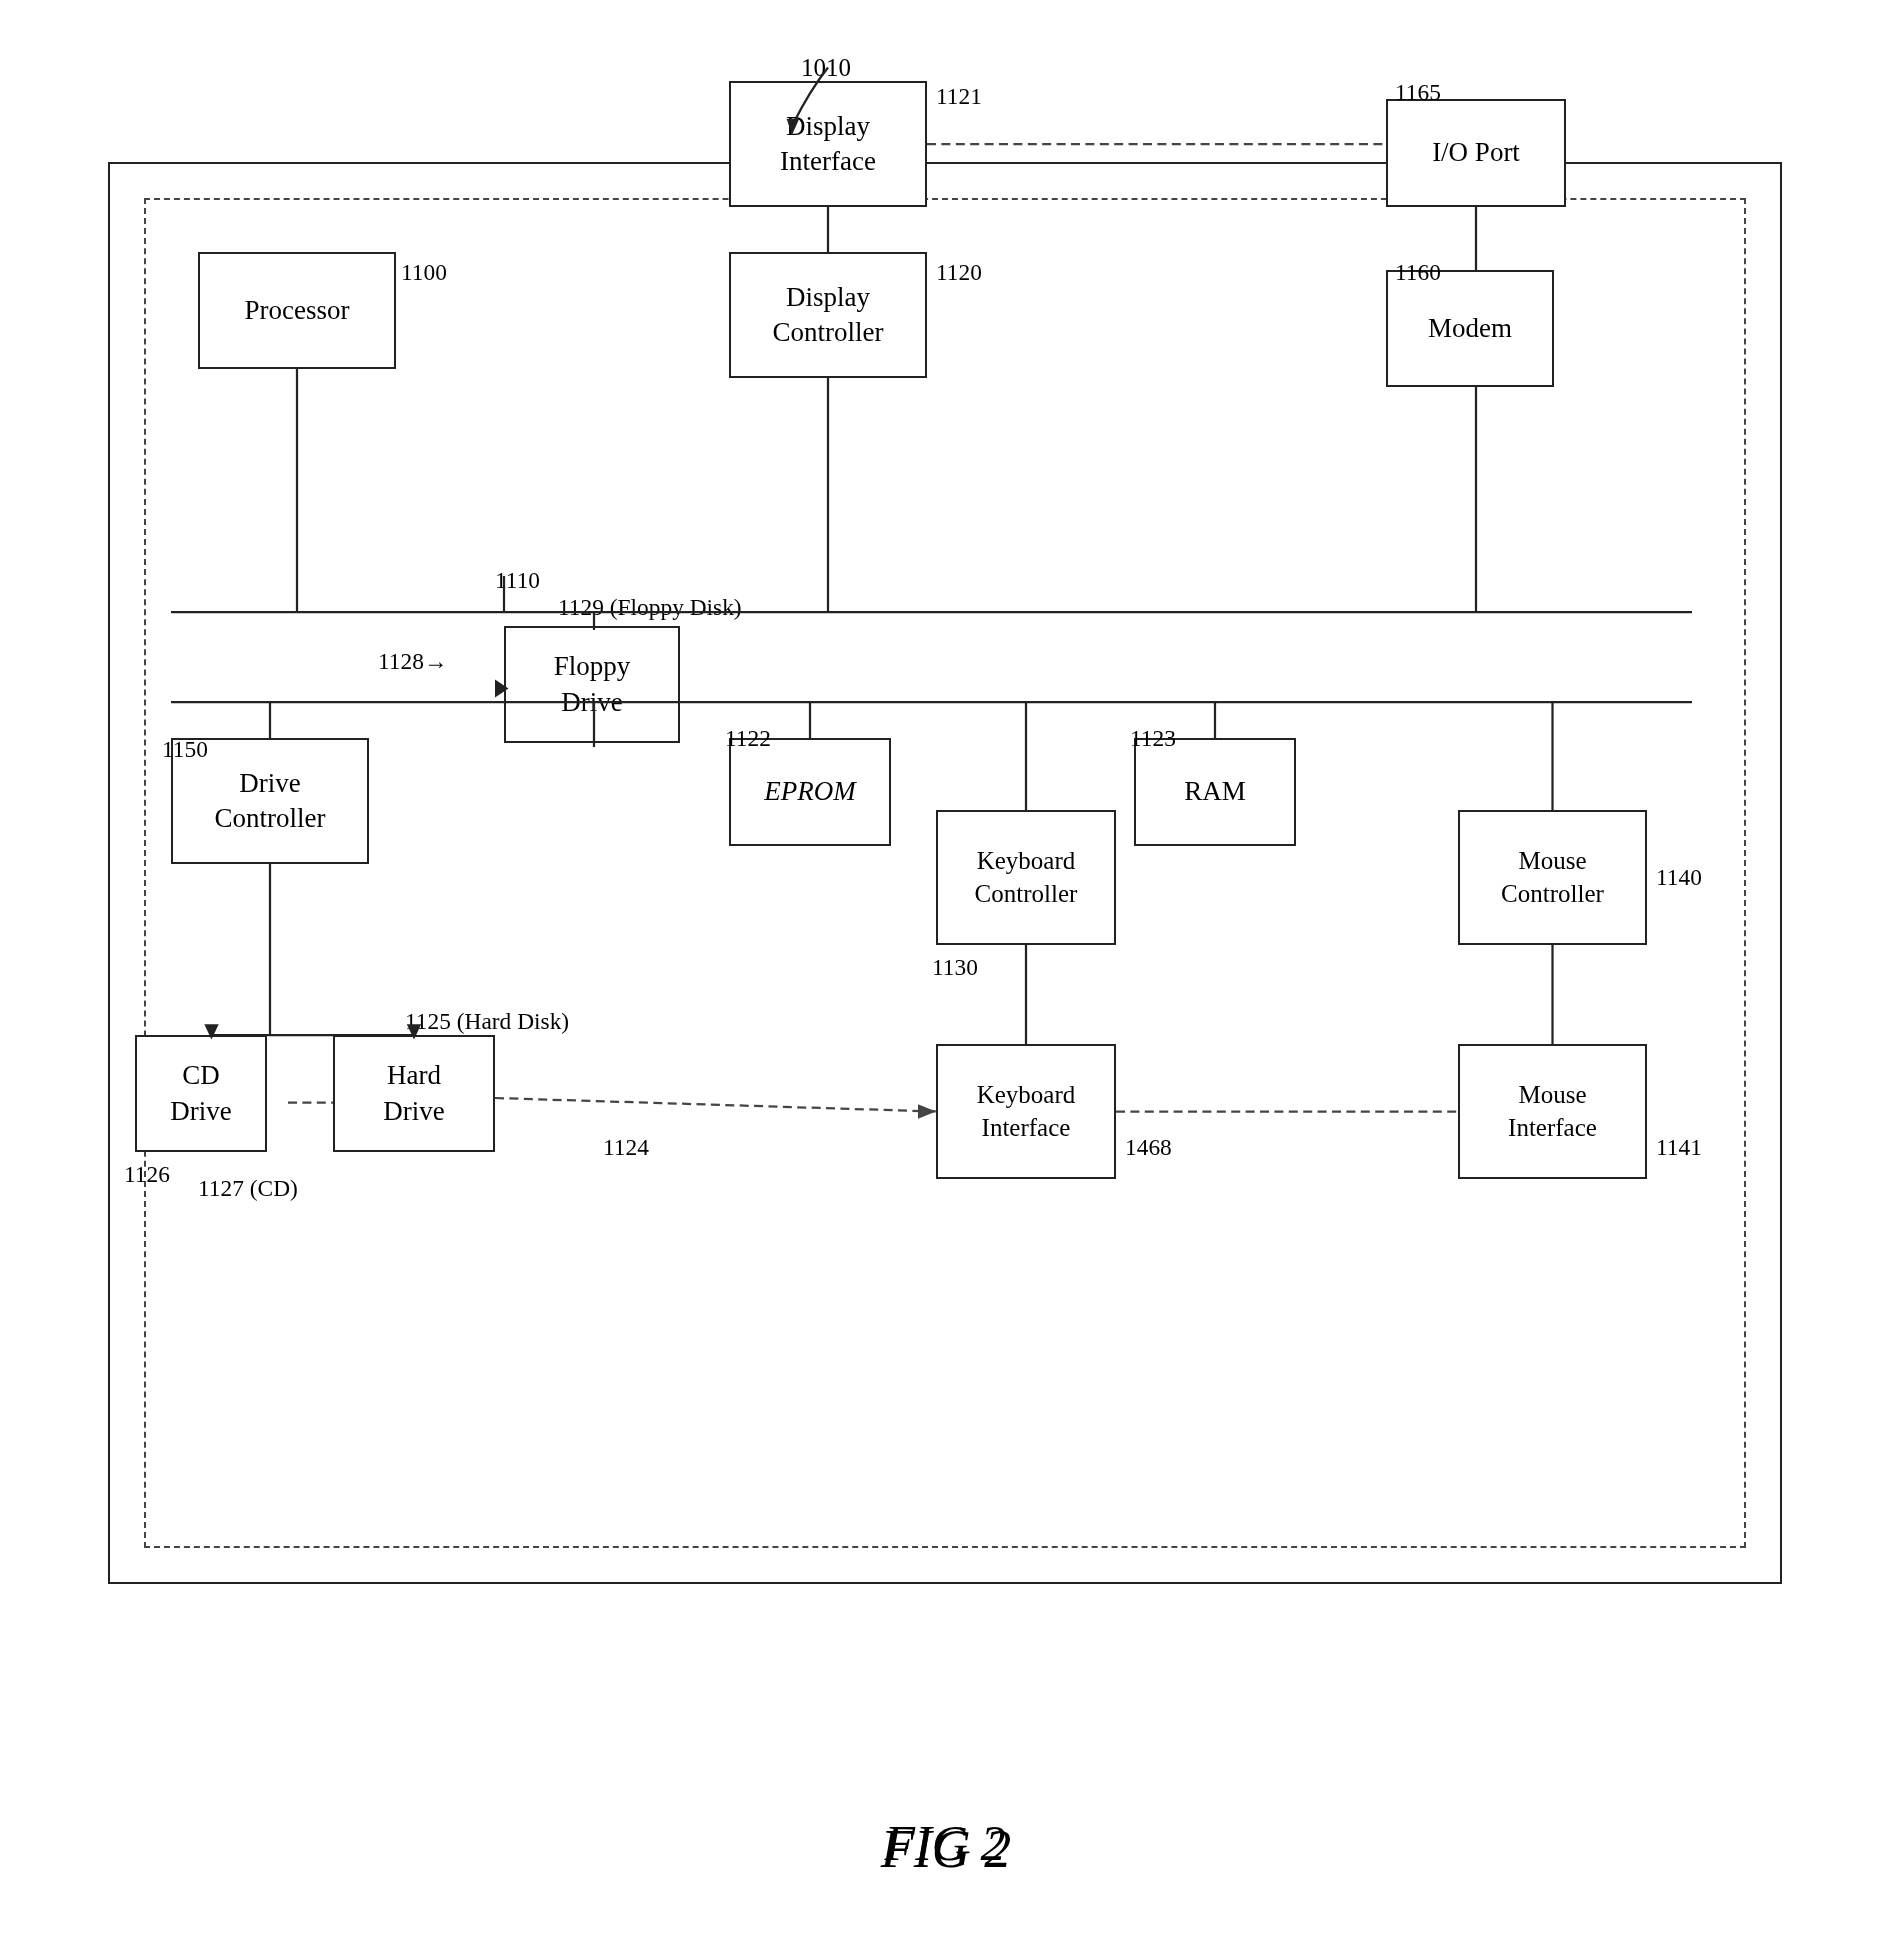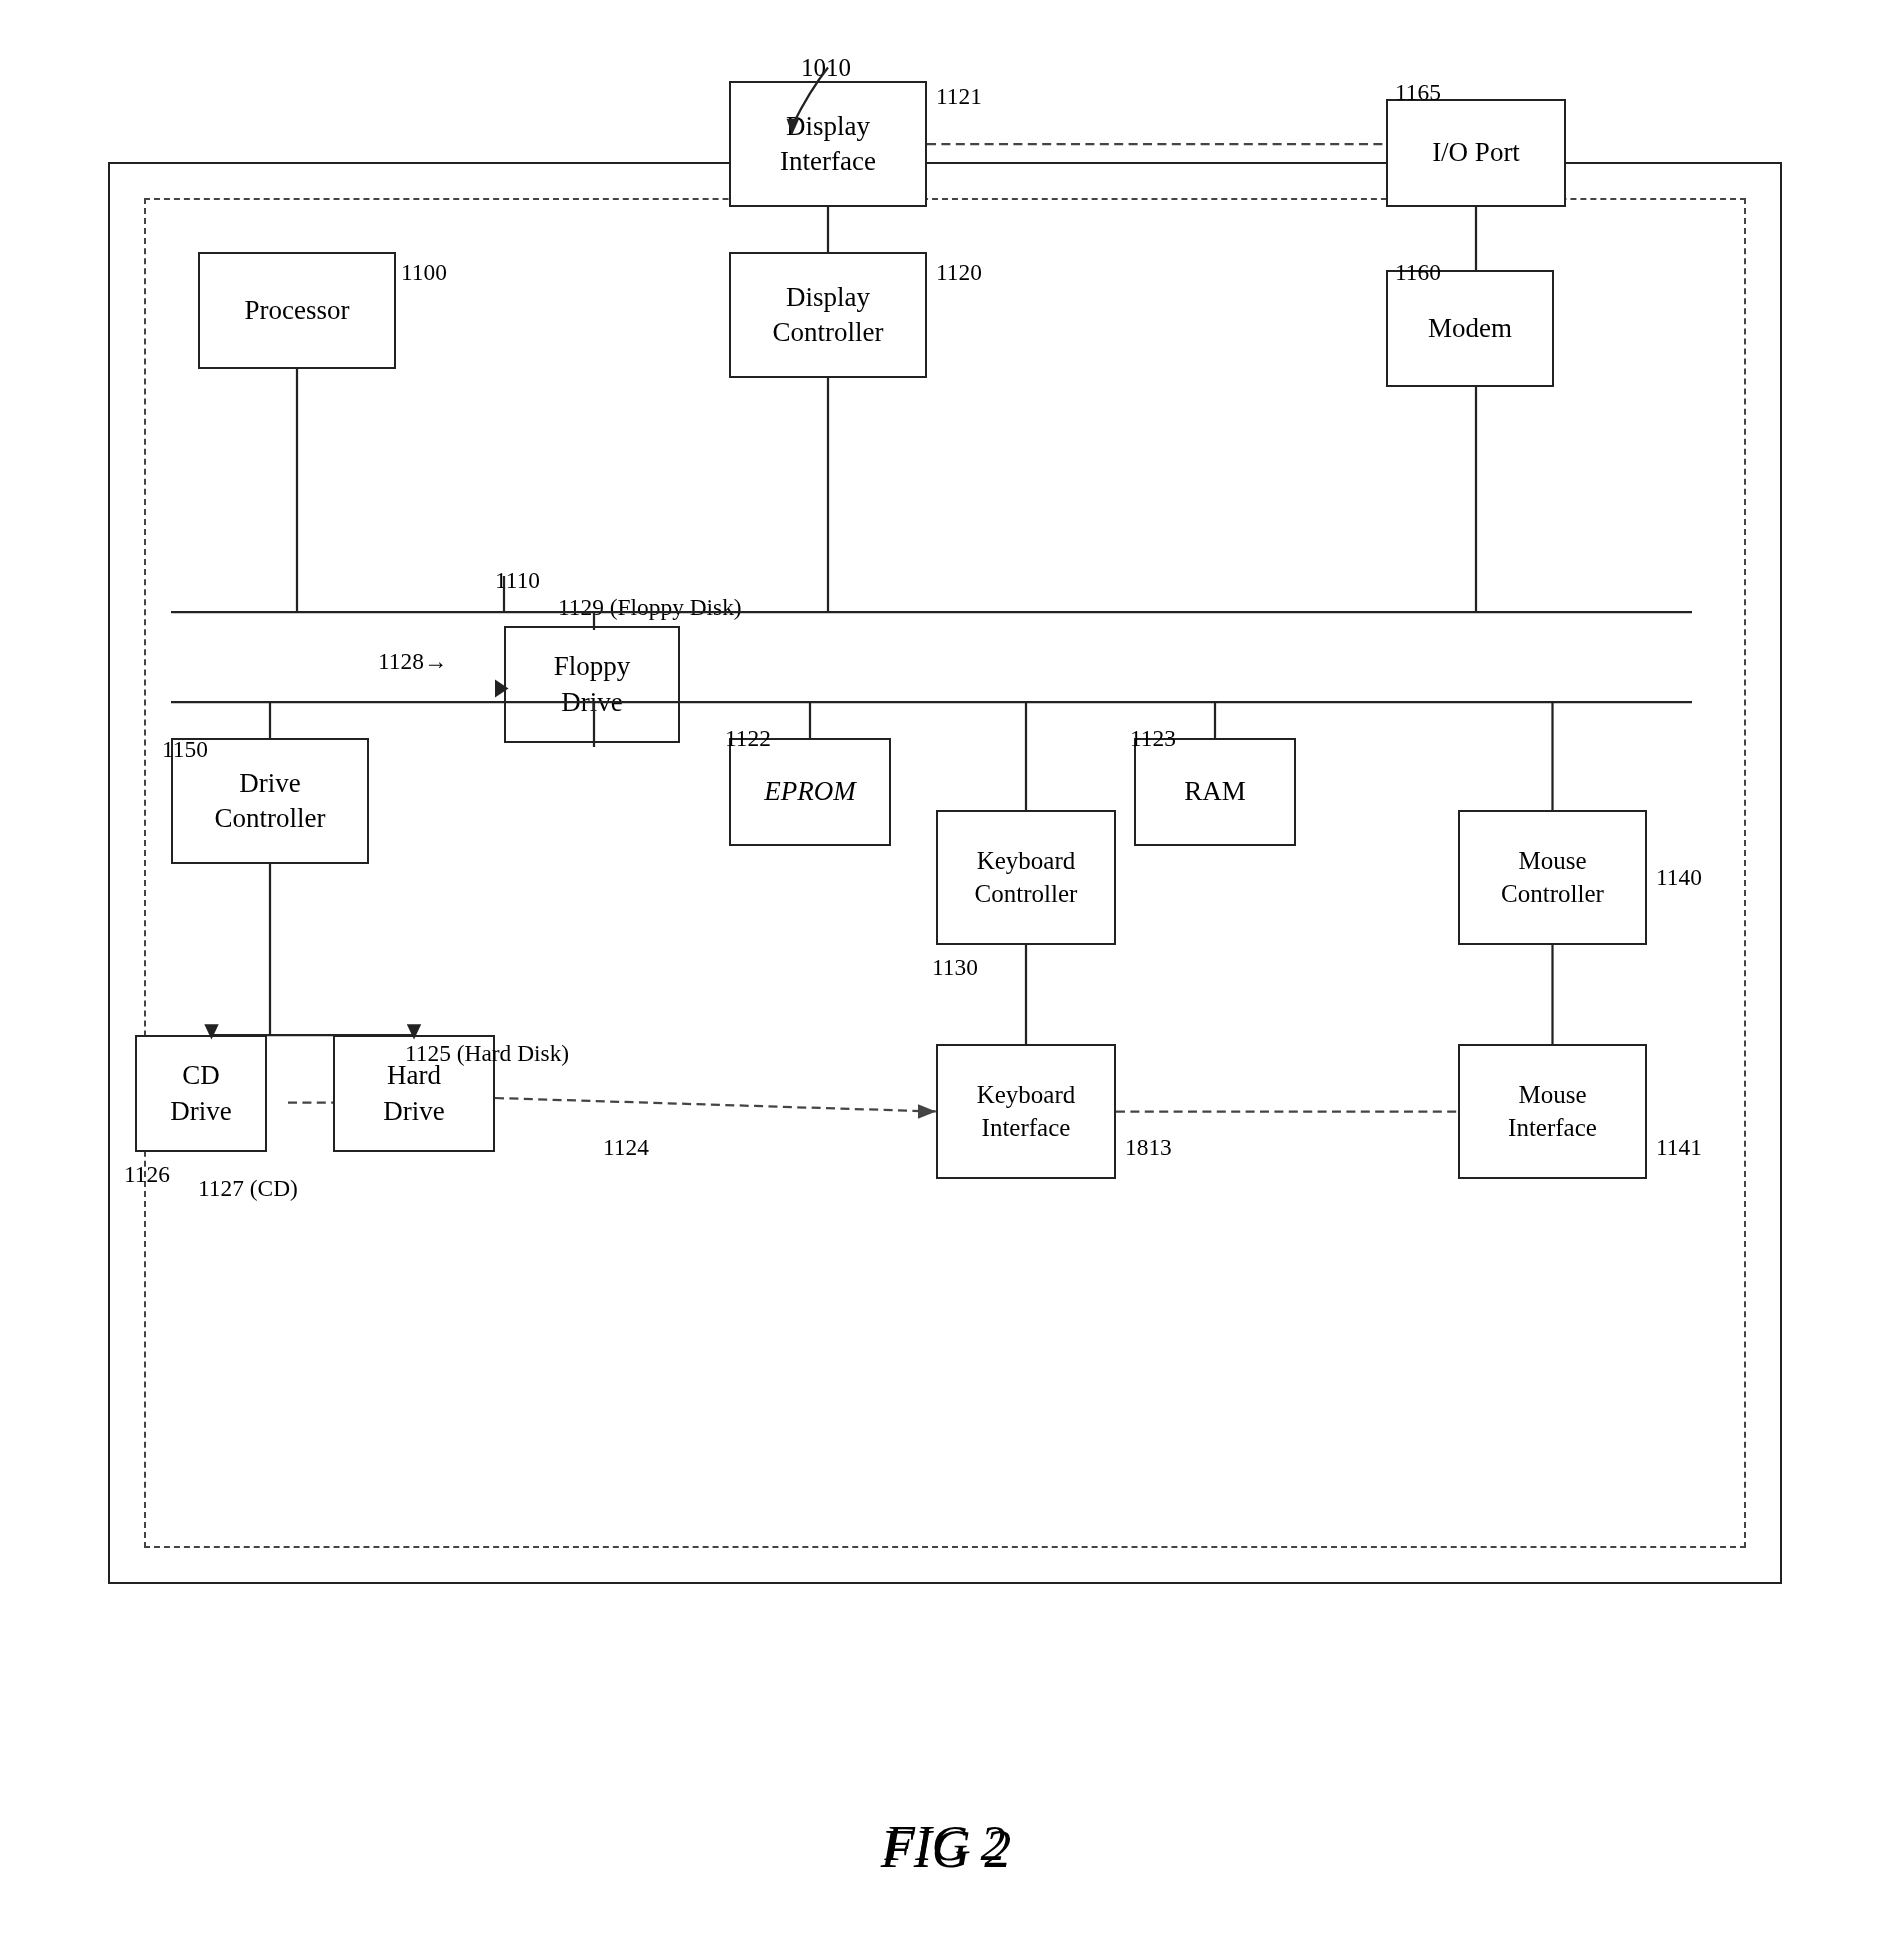--- a/index.html
+++ b/index.html
@@ -174,25 +174,25 @@
   <span class="label" style="left: 1076px; top: 671px; font-size:23.4px; font-style:normal;">1123</span>
 
   <span class="label" style="left: 878px; top: 900px; font-size:23.4px; font-style:normal;">1130</span>
 
   <span class="label" style="left: 1602px; top: 810px; font-size:23.4px; font-style:normal;">1140</span>
 
   <span class="label" style="left: 70px; top: 1107px; font-size:23.4px; font-style:normal;">1126</span>
 
   <span class="label" style="left: 144px; top: 1121px; font-size:23.4px; font-style:normal;">1127 (CD)</span>
 
-  <span class="label" style="left: 351px; top: 954px; font-size:23.4px; font-style:normal;margin-top:32px;">1125 (Hard Disk)</span>
+  <span class="label" style="left: 351px; top: 954px; font-size:23.4px; font-style:normal;">1125 (Hard Disk)</span>
 
   <span class="label" style="left: 549px; top: 1080px; font-size:23.4px; font-style:normal;">1124</span>
 
-  <span class="label" style="left: 1071px; top: 1080px; font-size:23.4px; font-style:normal;">1813</span>
+  <span class="label" style="left: 1071px; top: 1080px; font-size:23.4px; font-style:normal;">1468</span>
 
   <span class="label" style="left: 1602px; top: 1080px; font-size:23.4px; font-style:normal;">1141</span>
 
   <svg class="svg-overlay" viewBox="0 0 1980 1900" width="1782" height="1710">
 
     <path d="M 860,15 Q 840,40 820,80" stroke="#222" stroke-width="2.5" fill="none"></path>
     <polygon points="820,90 814,72 828,72" fill="#222"></polygon>
 
     <line x1="860" y1="170" x2="860" y2="220" stroke="#222" stroke-width="2.5"></line>
 

